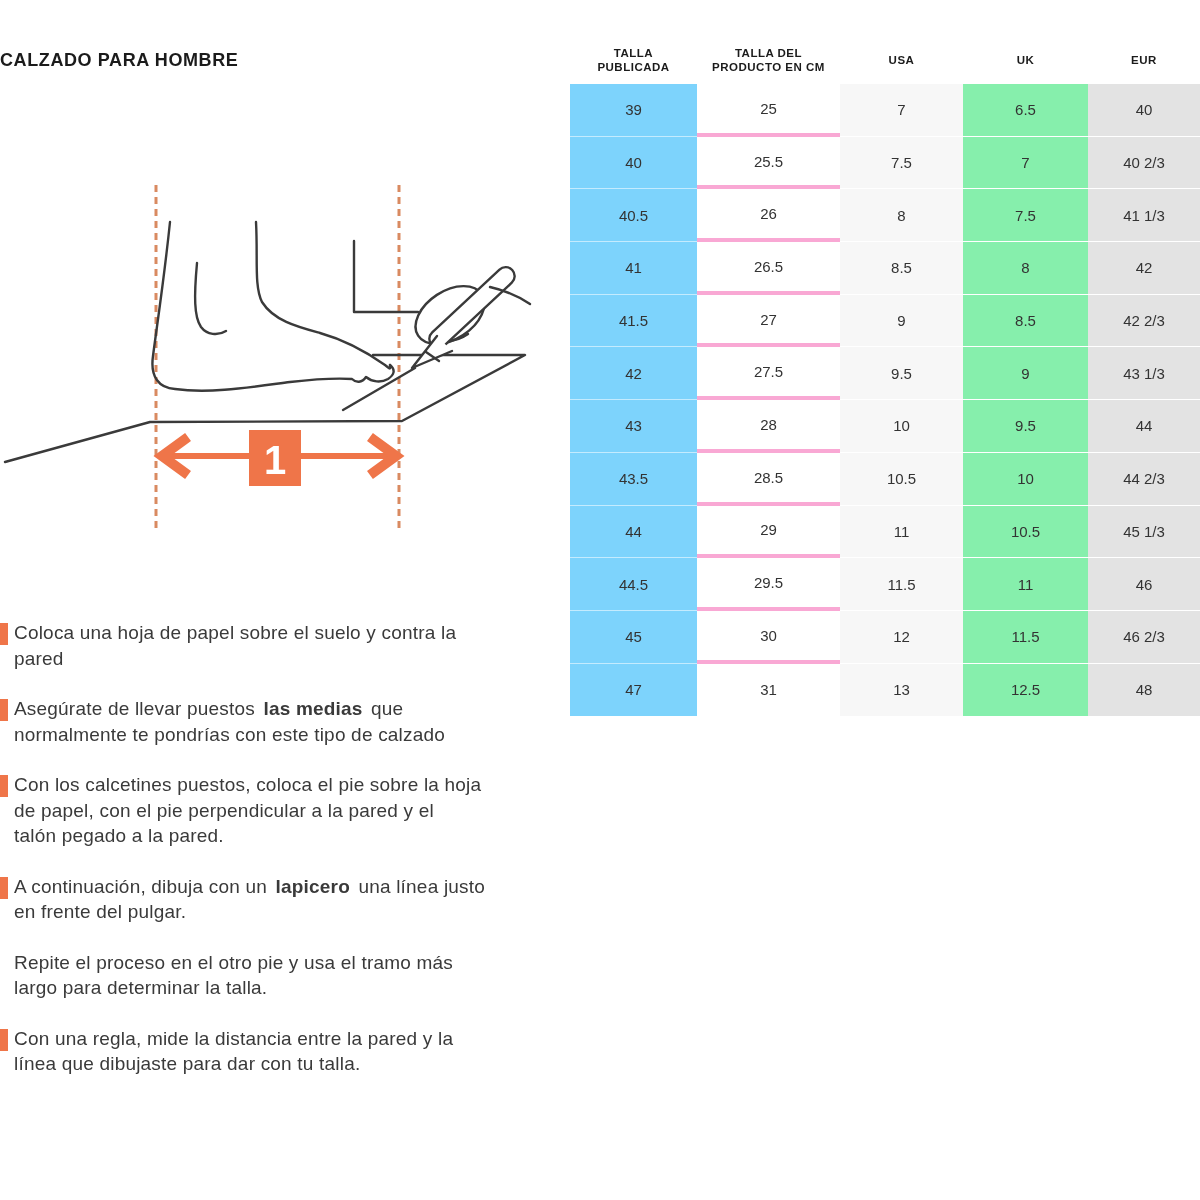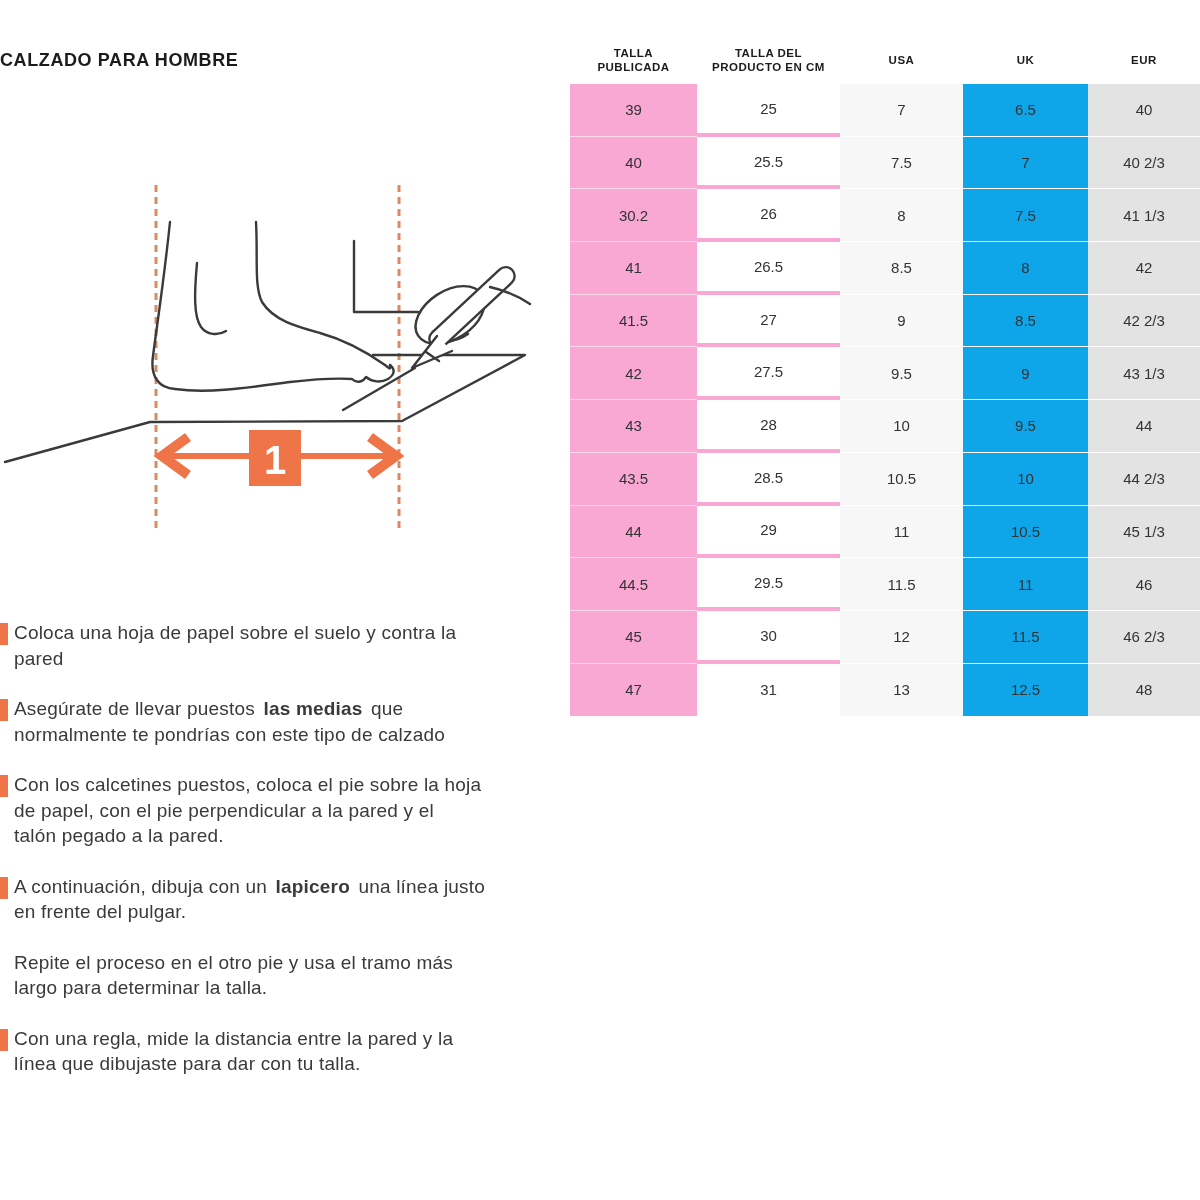--- a/index.html
+++ b/index.html
@@ -21,22 +21,22 @@
 
   
   .size-table{position:absolute;top:35px;right:0;width:630px;}
   .thead{display:flex;height:49px;align-items:center;}
   .th{font-size:11.5px;font-weight:700;letter-spacing:.5px;text-align:center;
       color:#1b1b1b;white-space:pre-line;line-height:14px;}
   .tr{display:flex;}
   .td{height:52.7px;box-sizing:border-box;display:flex;align-items:center;justify-content:center;
       font-size:15px;color:#333;}
   .w0{width:127px}.w1{width:143px}.w2{width:123px}.w3{width:125px}.w4{width:112px}
-  .bg0{background:#f9a8d4}.bg1{background:#ffffff}.bg2{background:#f7f7f7}
-  .bg3{background:#0ea5e9}.bg4{background:#e3e3e3}
+  .bg0{background:#7dd3fc}.bg1{background:#ffffff}.bg2{background:#f7f7f7}
+  .bg3{background:#86efac}.bg4{background:#e3e3e3}
   .tr .bg0{border-bottom:1px solid rgba(255,255,255,.55);}
   .tr .bg1{border-bottom:4px solid #f9a8d4;}
   .tr .bg2,.tr .bg3,.tr .bg4{border-bottom:1px solid #ffffff;}
   .tr:last-child .td{border-bottom:none;}
 </style>
 </head>
 <body>
 
 <div class="page">
 
@@ -123,21 +123,21 @@
           <div class="td w4 bg4">40</div>
         </div>
         <div class="tr">
           <div class="td w0 bg0">40</div>
           <div class="td w1 bg1">25.5</div>
           <div class="td w2 bg2">7.5</div>
           <div class="td w3 bg3">7</div>
           <div class="td w4 bg4">40 2/3</div>
         </div>
         <div class="tr">
-          <div class="td w0 bg0">30.2</div>
+          <div class="td w0 bg0">40.5</div>
           <div class="td w1 bg1">26</div>
           <div class="td w2 bg2">8</div>
           <div class="td w3 bg3">7.5</div>
           <div class="td w4 bg4">41 1/3</div>
         </div>
         <div class="tr">
           <div class="td w0 bg0">41</div>
           <div class="td w1 bg1">26.5</div>
           <div class="td w2 bg2">8.5</div>
           <div class="td w3 bg3">8</div>

